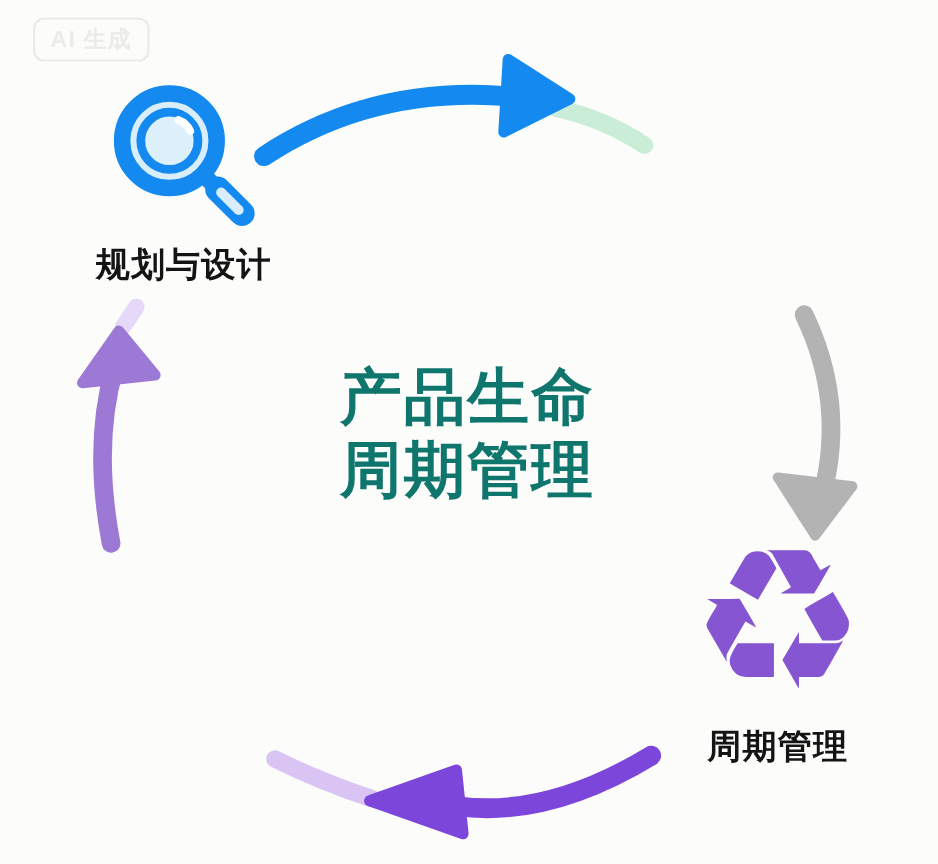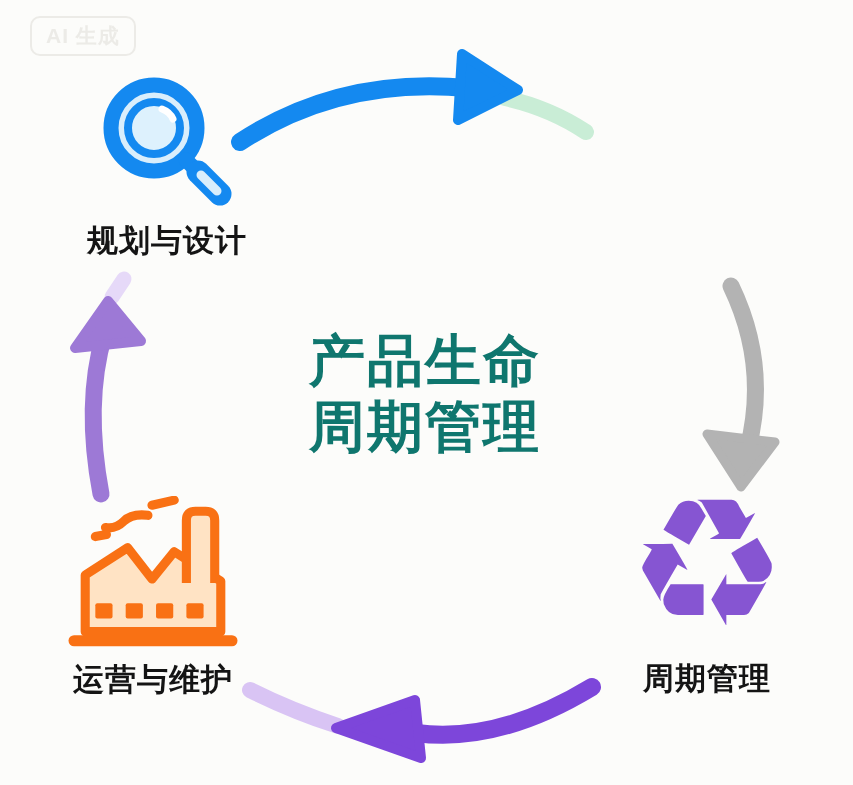--- a/index.html
+++ b/index.html
@@ -112,43 +112,19 @@
     </svg>
     <div class="stage-label">规划与设计</div>
   </div>
 
 
   <div class="stage stage-recycling">
     <div class="recycle-glyph">♻</div>
     <div class="stage-label">周期管理</div>
   </div>
 
-  <div class="stage stage-operations">
-    <svg width="172" height="155" viewBox="0 0 170 153">
-
-      <g stroke="#f97114" stroke-width="9" stroke-linecap="round" fill="none">
-        <line x1="84" y1="9" x2="106" y2="4"></line>
-        <path d="M38 31 Q48 33 56 25 Q64 17 80 19"></path>
-        <line x1="28" y1="40" x2="39" y2="38"></line>
-      </g>
-
-      <path d="M18 134 L18 78 L60 51 L84 82 L106 55 L152 84 L152 134 Z" fill="#ffe3c4" stroke="#f97114" stroke-width="9" stroke-linejoin="round"></path>
-
-      <path d="M118 86 L118 24 Q118 15 127 15 L137 15 Q146 15 146 24 L146 86" fill="#ffe3c4" stroke="#f97114" stroke-width="9" stroke-linejoin="round"></path>
-
-      <g fill="#f97114">
-        <rect x="28" y="106" width="17" height="15" rx="2"></rect>
-        <rect x="58" y="106" width="17" height="15" rx="2"></rect>
-        <rect x="88" y="106" width="17" height="15" rx="2"></rect>
-        <rect x="118" y="106" width="17" height="15" rx="2"></rect>
-      </g>
-
-      <line x1="7" y1="143" x2="163" y2="143" stroke="#f97114" stroke-width="11" stroke-linecap="round"></line>
-    </svg>
-    <div class="stage-label">运营与维护</div>
-  </div>
 
   <div class="center-title">
     <div>产品生命</div>
     <div>周期管理</div>
   </div>
 
 </div>
 
 </body></html>

